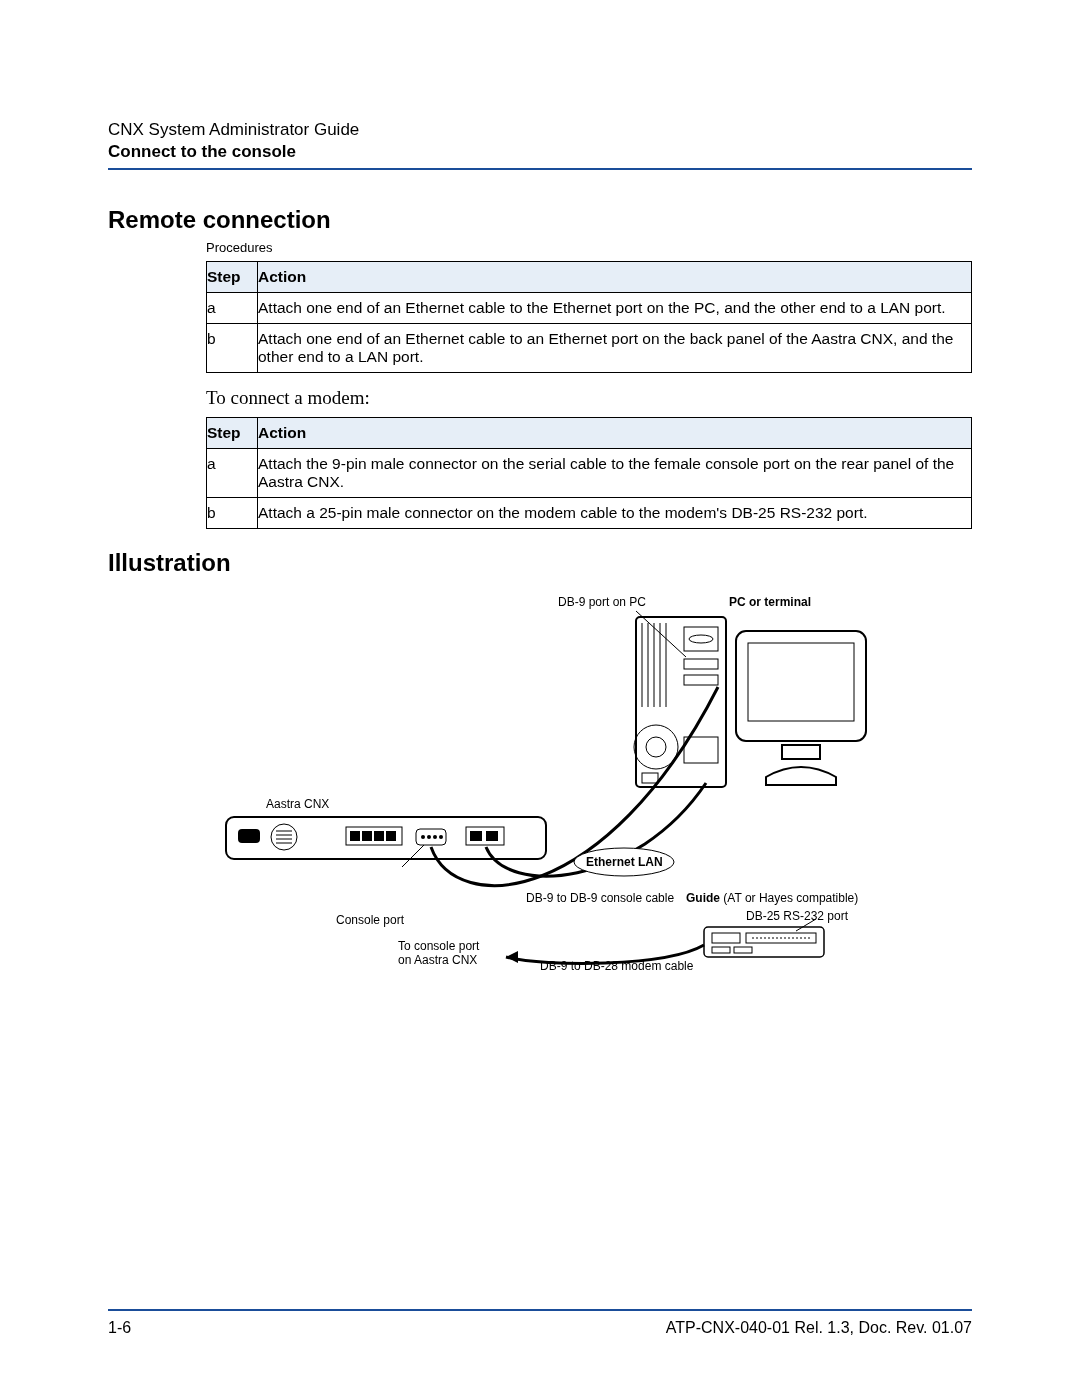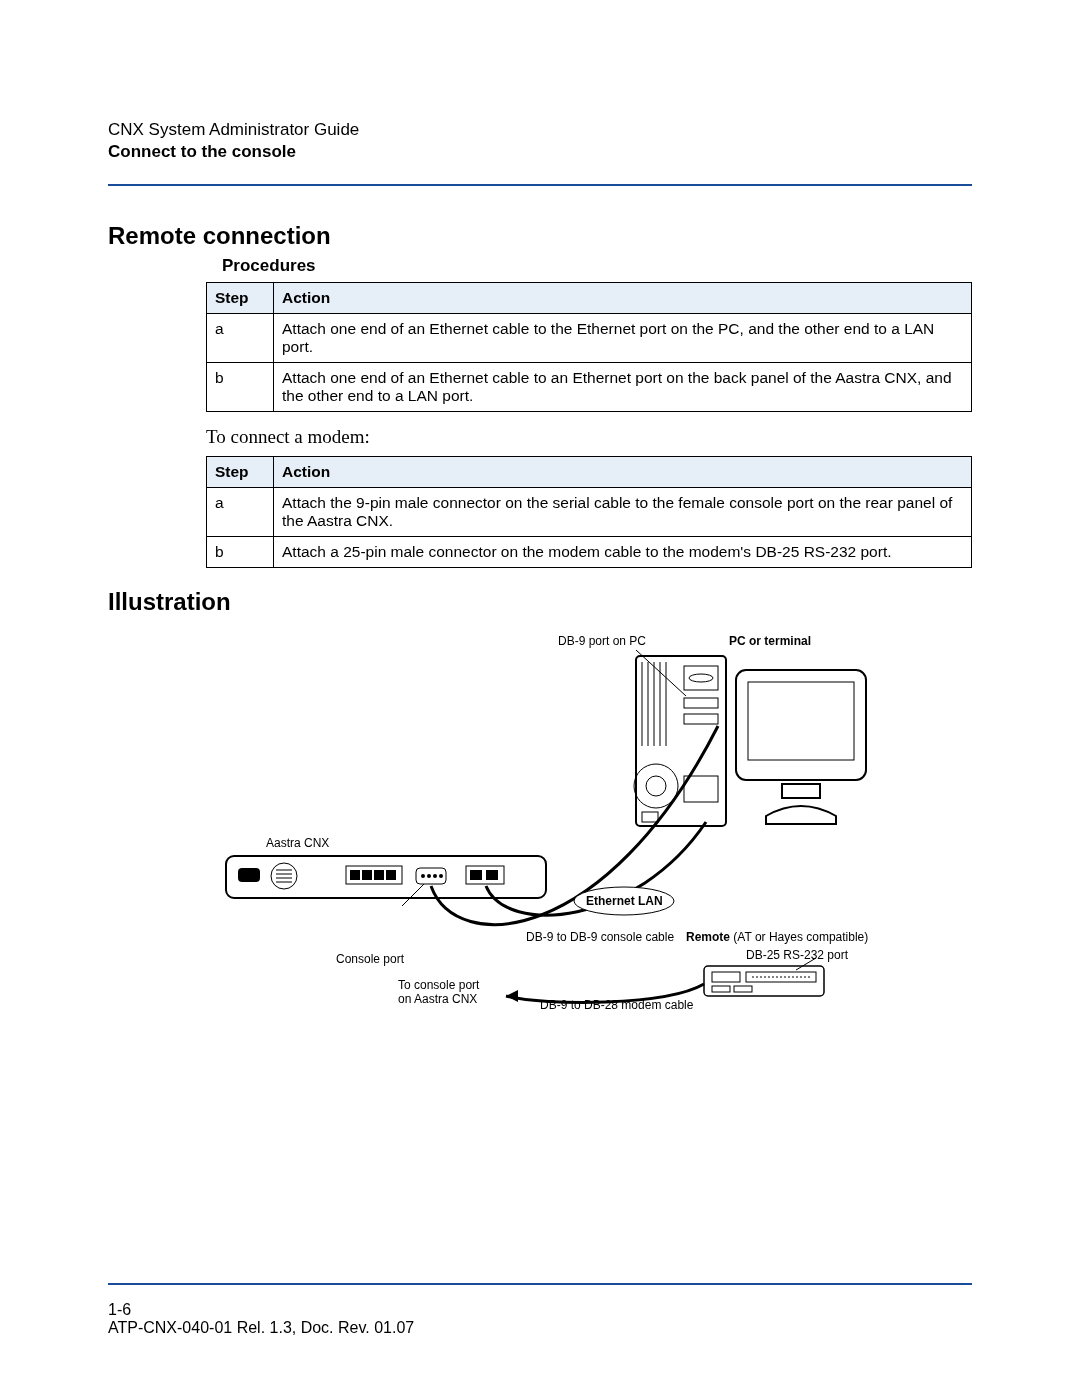--- a/index.html
+++ b/index.html
@@ -14,59 +14,59 @@
   }
   .page {
     padding: 120px 108px 60px 108px;
     box-sizing: border-box;
     height: 100%;
     display: flex;
     flex-direction: column;
   }
   .header {
     border-bottom: 2px solid #1a4d99;
-    padding-bottom: 22px;
+    padding-bottom: 6px;
     margin-bottom: 36px;
   }
   .header .doc-title {
     font-size: 17px;
     font-weight: normal;
   }
   .header .doc-section {
     font-size: 17px;
     font-weight: bold;
     margin-top: 2px;
   }
   h1.remote {
     font-size: 24px;
     font-weight: bold;
     margin: 0 0 6px 0;
   }
   h2.procedures {
-    font-size: 17px;
-    font-weight: bold;
-    margin: 0 0 6px 16px;
+    font-size: 13px;
+    font-weight: normal;
+    margin: 0 0 6px 0;
   }
   .indent {
     margin-left: 98px;
   }
   .serif {
     font-family: "Times New Roman", Times, serif;
     font-size: 19px;
     margin: 4px 0 8px 0;
   }
   table.steps {
     border-collapse: collapse;
     width: 100%;
     margin-bottom: 14px;
     font-size: 15.5px;
   }
   table.steps th, table.steps td {
     border: 1px solid #000;
-    padding: 6px 8px;
+    padding: 6px 0;
     text-align: left;
     vertical-align: top;
   }
   table.steps th {
     background: #e6eef7;
     font-weight: bold;
   }
   table.steps th.step-col, table.steps td.step-col {
     width: 50px;
   }
@@ -81,25 +81,24 @@
     font-size: 12px;
     margin-top: 0;
   }
   .diagram .label {
     position: absolute;
     white-space: nowrap;
   }
   .footer {
     margin-top: auto;
     border-top: 2px solid #1a4d99;
-    padding-top: 16px;
+    padding-top: 8px;
     display: flex;
     justify-content: space-between;
     font-size: 16px;
-    flex-direction: column;
   }
 </style>
 </head>
 <body>
 
 <div class="page">
 
   <div class="header">
     <div class="doc-title">CNX System Administrator Guide</div>
     <div class="doc-section">Connect to the console</div>
@@ -226,21 +225,21 @@
 
       <polygon points="300,370 312,364 312,376" fill="#000"></polygon>
     </svg>
 
     <span class="label" style="left:330px; top:8px;margin-left:22px;">DB-9 port on PC</span>
     <span class="label" style="left:480px; top:8px; font-weight:bold;padding-left:43px;">PC or terminal</span>
     <span class="label" style="left:60px; top:210px;">Aastra CNX</span>
     <span class="label" style="left:130px; top:282px;margin-top:44px;">Console port</span>
     <span class="label" style="left:380px; top:268px; font-weight:bold;">Ethernet LAN</span>
     <span class="label" style="left:320px; top:304px;">DB-9 to DB-9 console cable</span>
-    <span class="label" style="left:480px; top:304px;"><b>Remote</b><span> (AT or Hayes compatible)</span></span>
+    <span class="label" style="left:480px; top:304px;"><b>Guide</b><span> (AT or Hayes compatible)</span></span>
     <span class="label" style="left:540px; top:322px;">DB-25 RS-232 port</span>
     <span class="label" style="left:192px; top:352px; white-space:pre;">To console port
 on Aastra CNX</span>
     <span class="label" style="left:334px; top:372px;">DB-9 to DB-28 modem cable</span>
   </div>
 
   <div class="footer">
     <span>1-6</span>
     <span>ATP-CNX-040-01 Rel. 1.3, Doc. Rev. 01.07</span>
   </div>

